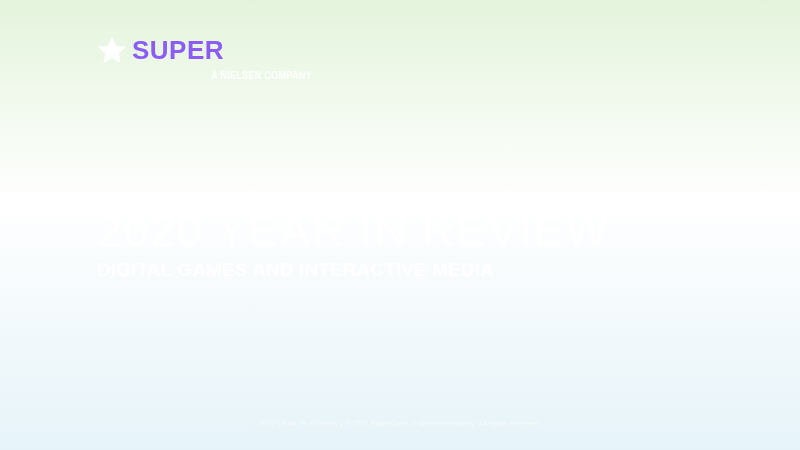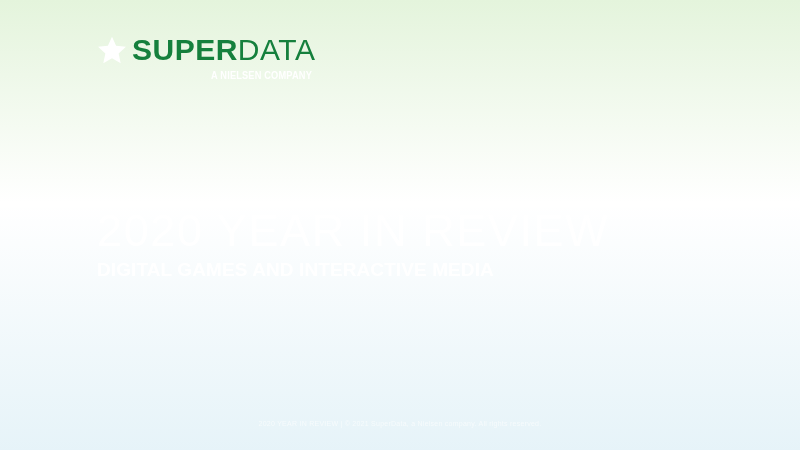--- a/index.html
+++ b/index.html
@@ -55,22 +55,22 @@
   }
   #star-icon {
     display: block;
     width: 30px;
     height: 29px;
     margin-right: 5px;
     flex: 0 0 auto;
   }
   #star-icon svg { display:block; width:30px; height:29px; }
   .word {
-    color: #15803d;
-    font-size: 30px;
+    color: #8b5cf6;
+    font-size: 26px;
     line-height: 30px;
     letter-spacing: 0.5px;
   }
   .word-super { font-weight: 700; }
   .word-data  { font-weight: 300; }
   #logo-tagline {
     margin-top: 3px;
     text-align: right;
     color: #ffffff;
     font-size: 11px;
@@ -129,21 +129,20 @@
   <div id="gradient-overlay"></div>
 
   <div id="logo-block">
     <div id="logo-wordmark">
       <span id="star-icon">
         <svg viewBox="0 0 32 31" xmlns="http://www.w3.org/2000/svg" aria-hidden="true">
           <polygon fill="#ffffff" points="16,0.8 20.4,10.4 30.9,11.5 23.1,18.6 25.3,29.0 16,23.7 6.7,29.0 8.9,18.6 1.1,11.5 11.6,10.4"></polygon>
         </svg>
       </span>
       <span class="word word-super">SUPER</span>
-      <span class="word word-data">DATA</span>
     </div>
     <div id="logo-tagline">A NIELSEN COMPANY</div>
   </div>
 
   <div id="headline-block">
     <h1 id="main-title">2020 YEAR IN REVIEW</h1>
     <h2 id="subtitle">DIGITAL GAMES AND INTERACTIVE MEDIA</h2>
   </div>
 
   <div id="footer">2020 YEAR IN REVIEW |  © 2021 SuperData, a Nielsen company. All rights reserved.</div>

